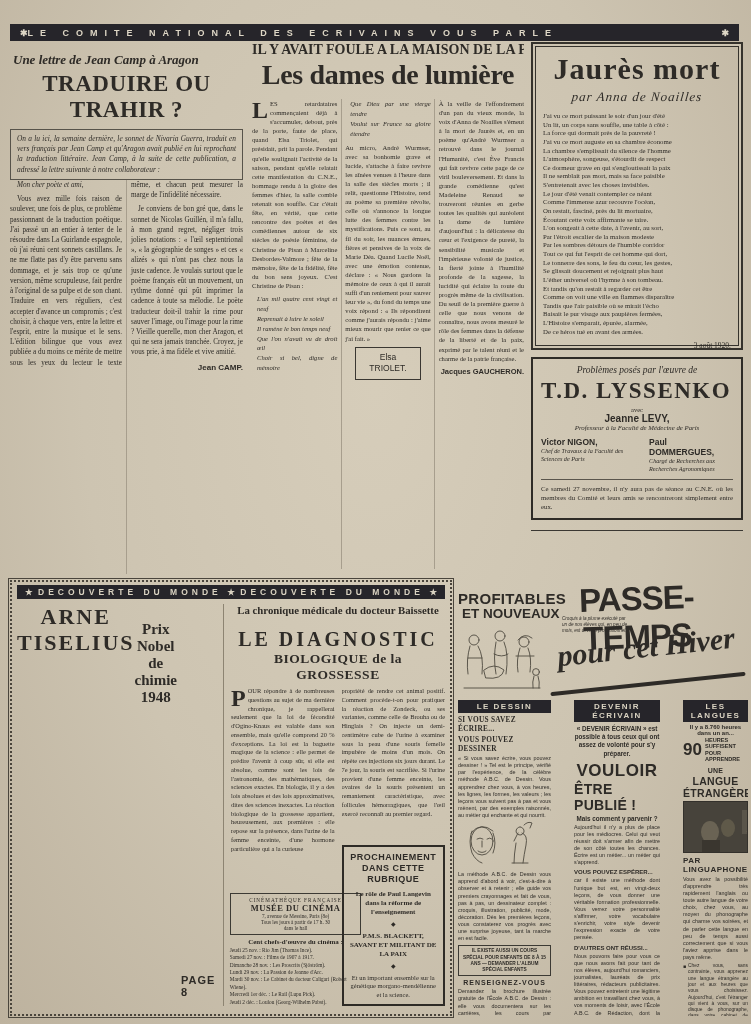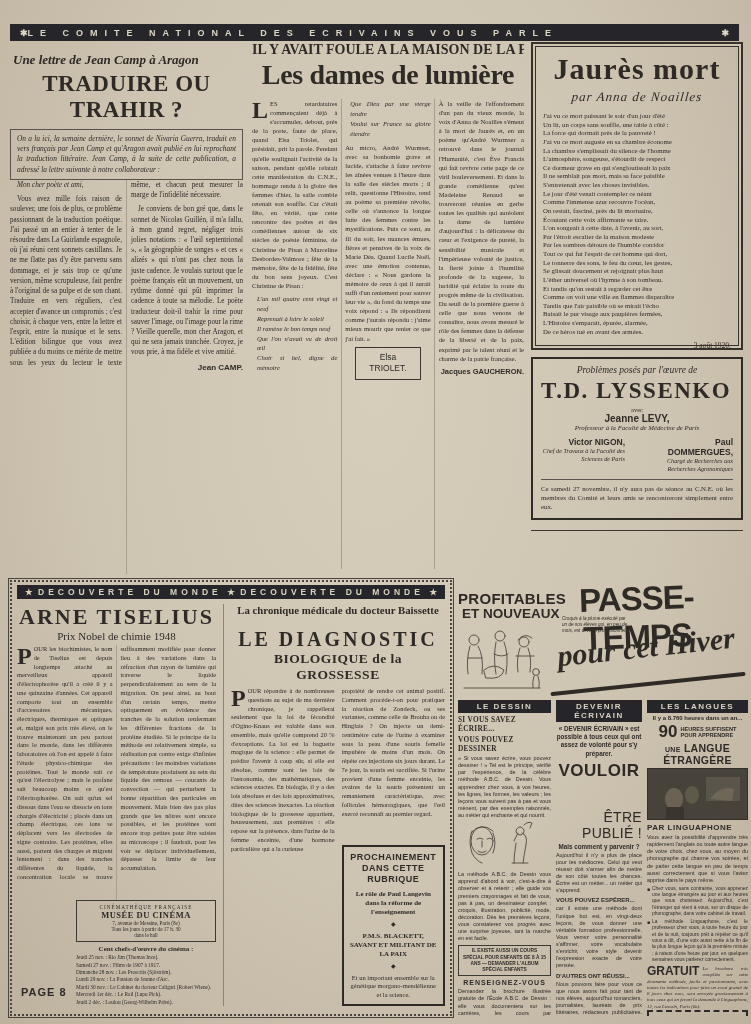--- a/index.html
+++ b/index.html
@@ -38,37 +38,37 @@
   .jaures .byline{text-align:center;font-style:italic;font-size:13px;margin:3px 0 7px;letter-spacing:1px;transform:skewX(-6deg);}
   .poem{font-size:6.8px;line-height:1.27;white-space:pre-line;}
   .poem-date{text-align:right;font-size:7.5px;margin-top:5px;}
   .annonce{margin-top:13px;text-align:center;font-weight:bold;font-size:11.5px;line-height:1.32;}
   .lysbox{margin-top:7px;border:2px solid #2e2b26;padding:6px 8px;}
   .lys-sur{font-style:italic;text-align:center;font-size:9.5px;}
   .lys-title{font-size:23px;font-weight:bold;text-align:left;letter-spacing:1.5px;margin:3px 0 2px;}
   .lys-avec{text-align:center;font-size:6.5px;}
   .lys-n1{text-align:center;font-weight:bold;font-size:10px;font-family:"Liberation Sans",sans-serif;}
   .lys-r1{text-align:center;font-style:italic;font-size:6.8px;margin-bottom:6px;}
-  .lys-row{display:flex;gap:24px;text-align:right;}
+  .lys-row{display:flex;gap:24px;text-align:left;}
   .lys-row>div{flex:1;}
   .lys-n2{font-weight:bold;font-size:8.5px;font-family:"Liberation Sans",sans-serif;}
   .lys-r2{font-style:italic;font-size:6.2px;line-height:1.3;}
   .lys-hr{border:0;border-top:1px solid #5a554c;margin:6px 0 4px;}
   .lys-note{font-size:6.8px;text-align:justify;line-height:1.35;}
   .hrule{border-top:1.5px solid #3a3732;margin-top:10px;}
   
   .decouverte{position:absolute;left:8px;top:578px;width:446px;height:440px;box-sizing:border-box;
     border:1px solid #4a453c;outline:2px dotted #4a453c;outline-offset:-4px;padding:6px 8px;overflow:hidden;}
   .dec-band{background:#26252a;color:#d9d2c1;font-family:"Liberation Sans",sans-serif;font-weight:bold;
     font-size:8.5px;display:flex;align-items:center;justify-content:space-between;height:14px;padding:0 8px;}
   .dec-band .seg{letter-spacing:4px;}
   .dec-content{display:flex;gap:7px;margin-top:5px;height:402px;}
-  .tis{width:199px;display:flex;flex-direction:column;}
+  .tis{width:199px;display:flex;flex-direction:row;}
   .tis h2{font-size:22px;font-weight:bold;text-align:center;margin:0;letter-spacing:2px;}
-  .tis h3{font-size:11px;font-weight:normal;text-align:center;margin:0 0 3px;}
+  .tis h3{font-size:15px;font-weight:bold;text-align:center;margin:17px 0 3px;}
   .tis-cols{column-count:2;column-gap:8px;column-rule:1px solid #a79e8d;font-size:6.4px;line-height:1.37;text-align:justify;height:262px;overflow:hidden;}
   .tis-footer{display:flex;flex:1;align-items:flex-end;}
   .pagenum{font-family:"Liberation Sans",sans-serif;font-weight:bold;font-size:11px;letter-spacing:1px;margin:0 6px 8px 4px;}
   .cinema{width:140px;margin-left:auto;}
   .cine-box{border:1px solid #3c3a34;padding:3px 4px;text-align:center;}
   .cine-l1{font-size:5.2px;letter-spacing:1px;}
   .cine-title{font-weight:bold;font-size:8.5px;letter-spacing:.5px;}
   .cine-s{font-size:5.2px;}
   .cine-sub{font-weight:bold;font-size:7px;text-align:center;margin:3px 0 1px;}
   .cine-list{font-size:5.3px;line-height:1.4;white-space:pre-line;}
@@ -89,32 +89,32 @@
   
   .pt{position:absolute;left:458px;top:584px;width:290px;height:434px;font-family:"Liberation Sans",sans-serif;overflow:hidden;}
   .pt-head{position:relative;height:114px;}
   .pt-prof{position:absolute;left:0;top:6px;font-size:15px;font-weight:900;letter-spacing:.3px;}
   .pt-nouv{position:absolute;left:4px;top:22px;font-size:13.5px;font-weight:900;}
   .pt-title{position:absolute;left:68px;top:-4px;width:222px;font-size:33px;font-weight:900;letter-spacing:-1px;text-align:center;transform:rotate(-2deg);}
   .pt-caption{position:absolute;left:104px;top:32px;font-size:4.6px;font-style:italic;line-height:1.3;white-space:pre-line;}
   .pt-script{position:absolute;left:86px;top:46px;width:204px;font-family:"Liberation Serif",serif;font-style:italic;font-weight:bold;font-size:30px;text-align:center;transform:rotate(-6deg);}
   .pt-swash{position:absolute;left:92px;top:98px;width:196px;height:4px;background:#2e2b27;border-radius:2px;transform:rotate(-6deg);}
   .pt-illu{position:absolute;left:0;top:42px;width:88px;height:68px;}
-  .pt-cols{display:flex;gap:5px;height:316px;margin-top:2px;}
+  .pt-cols{display:flex;gap:23px;height:316px;margin-top:2px;}
   .ptcol{display:flex;flex-direction:column;overflow:hidden;}
   .col-a{width:93px;}.col-b{width:86px;}.col-c{flex:1;}
   .band{background:#26252a;color:#d9d2c1;font-weight:bold;font-size:8px;text-align:center;padding:2px 0;letter-spacing:1.5px;flex:none;}
   .lead{font-family:"Liberation Serif",serif;font-weight:bold;font-size:7.3px;text-align:left;margin-top:2px;letter-spacing:.3px;}
   .tiny{font-size:5.4px;line-height:1.32;text-align:justify;margin-top:2px;}
   .sketch{flex:none;}
   .minibox{border:1px solid #3c3a34;padding:2px 3px;font-size:4.8px;font-weight:bold;text-align:center;line-height:1.3;margin-top:3px;}
   .rv-h{font-weight:bold;font-size:7px;text-align:center;letter-spacing:1px;margin-top:3px;}
   .quote{font-weight:bold;font-size:6.3px;line-height:1.3;text-align:center;margin-top:3px;}
   .big1{font-size:17px;font-weight:900;text-align:center;margin-top:3px;letter-spacing:.5px;}
-  .big2{font-size:14px;font-weight:400;text-align:right;letter-spacing:.3px;margin-top:28px;}
+  .big2{font-size:14px;font-weight:700;text-align:left;letter-spacing:.3px;}
   .subq{font-weight:bold;font-size:6.3px;text-align:center;margin-top:2px;}
   .h6{font-weight:bold;font-size:6px;margin-top:3px;}
   .lang-l1{font-weight:bold;font-size:6px;text-align:center;margin-top:2px;}
   .lang-90row{display:flex;justify-content:center;align-items:center;gap:3px;margin-top:1px;}
   .lang-90{font-size:17px;font-weight:900;}
   .lang-90s{font-size:5.6px;font-weight:bold;line-height:1.15;text-align:left;}
   .lang-une{font-size:7px;font-weight:bold;}
   .lang-etr{font-size:10.5px;font-weight:900;text-align:center;letter-spacing:.3px;}
   .photo{height:50px;background:#4e4a42;border:1px solid #33302b;margin-top:2px;flex:none;position:relative;overflow:hidden;}
   .par-h{font-weight:bold;font-size:8px;margin-top:3px;letter-spacing:.5px;}

